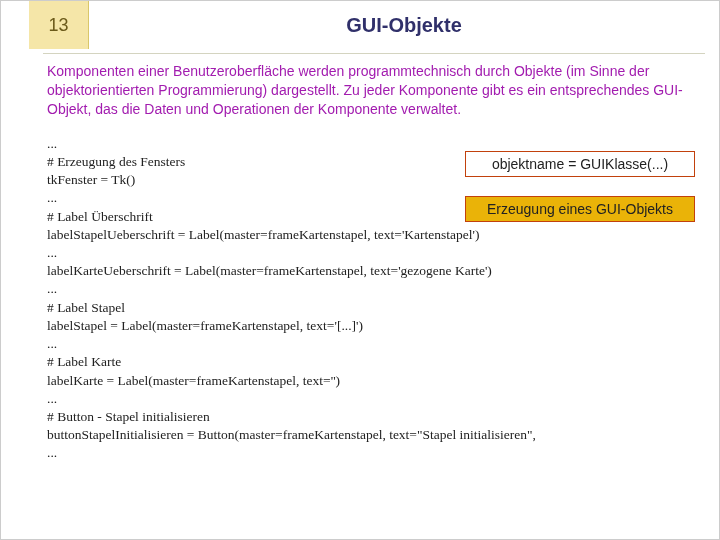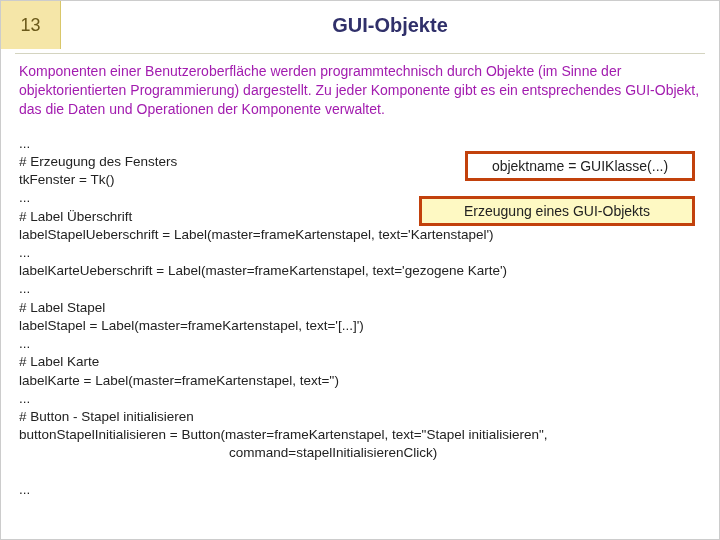--- a/index.html
+++ b/index.html
@@ -1,19 +1,20 @@
 <!DOCTYPE html>
 <html><head>
 <meta charset="utf-8">
 <style>
   * { box-sizing: border-box; margin: 0; padding: 0; }
   html, body { width: 720px; height: 540px; font-family: Verdana, Geneva, sans-serif; background: #fff; }
   .slide {
     width: 720px; height: 540px; background: #fff; position: relative;
     border: 1px solid #ccc;
+    padding-left: 28px;
   }
   .header {
     display: flex; align-items: stretch; height: 48px;
   }
   .slide-number {
     width: 60px; background: #f5e6a8; color: #6b5a1a;
     display: flex; align-items: center; justify-content: center;
     font-size: 18px; font-weight: normal;
     border-right: 1px solid #d9c76a;
   }
@@ -27,36 +28,36 @@
     height: 1px; background: #d4d4c0; margin: 4px 14px 8px 14px;
   }
   .intro {
     color: #a21caf; font-size: 14px; line-height: 1.35;
     padding: 0 18px 10px 18px;
   }
   .code-block {
     position: relative;
     color: #222; font-size: 13.5px; line-height: 1.35;
     padding: 6px 18px 8px 18px;
-    font-family: Liberation Sans, sans-serif;
+    font-family: Liberation Serif, serif;
     white-space: pre-wrap;
   }
   .callout-box {
     position: absolute;
-    border: 3px solid #c2410c;
+    border: 1px solid #c2410c;
     background: #fff;
     padding: 4px 8px;
     font-size: 14px;
     color: #222;
     white-space: nowrap;
   }
   .callout-top { right: 24px; top: 150px; width: 230px; text-align: center; }
   .callout-bottom {
-    right: 24px; top: 195px; width: 276px; text-align: center;
-    background: #fef9c3;
+    right: 24px; top: 195px; width: 230px; text-align: center;
+    background: #eab308;
   }
   .indent { display: block; padding-left: 210px; }
 </style>
 </head>
 <body>
 
 <div class="slide">
 
   <div class="header">
     <div class="slide-number">13</div>
@@ -82,16 +83,15 @@
 <span>labelKarteUeberschrift = Label(master=frameKartenstapel, text='gezogene Karte')</span>
 <span>...</span>
 <span># Label Stapel</span>
 <span>labelStapel = Label(master=frameKartenstapel, text='[...]')</span>
 <span>...</span>
 <span># Label Karte</span>
 <span>labelKarte = Label(master=frameKartenstapel, text='')</span>
 <span>...</span>
 <span># Button - Stapel initialisieren</span>
 <span>buttonStapelInitialisieren = Button(master=frameKartenstapel, text="Stapel initialisieren",</span>
-<span class="indent">command=stapelInitialisierenClick)</span>
 <span>...</span></div>
 
 </div>
 
 </body></html>

